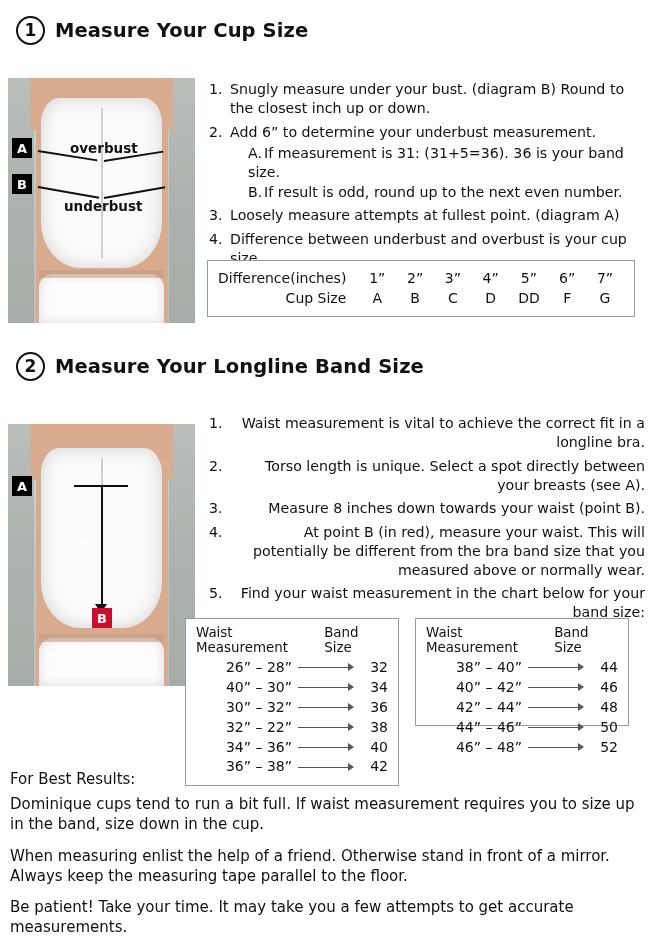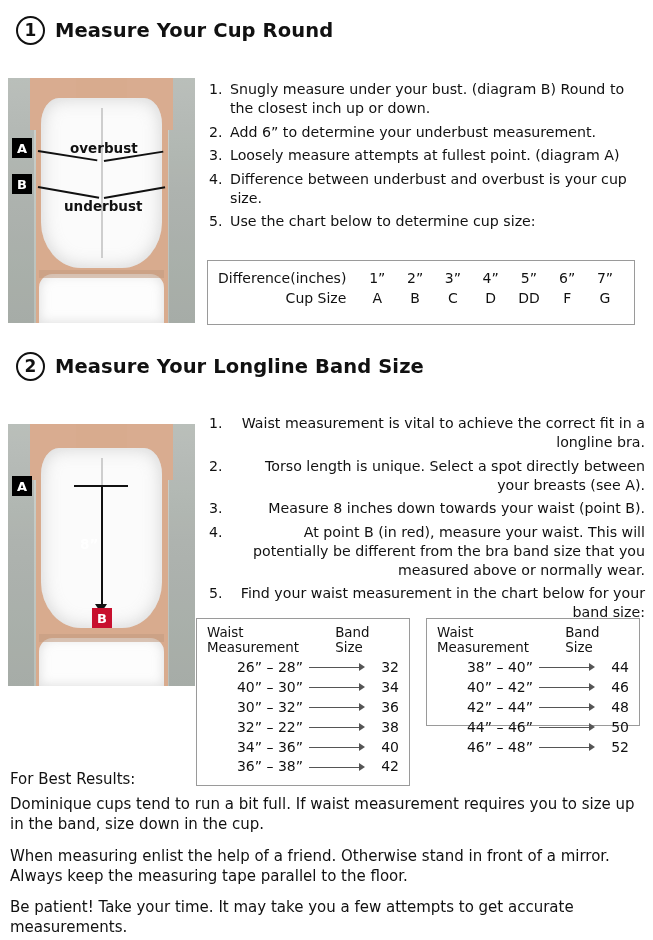--- a/index.html
+++ b/index.html
@@ -111,21 +111,21 @@
     list-style: none;
     font-size: 14.2px;
   }
   ol.instr .sub li { margin-bottom: 1px; }
   ol.instr .sub li .lbl { display: inline-block; width: 16px; }
 
   
   .chart-box {
     border: 1.5px solid #9a9a9a;
     background: #fff;
-    padding: 7px 10px 16px 10px;
+    padding: 7px 10px 8px 10px;
   }
   table.cup {
     border-collapse: collapse;
     font-size: 14px;
     width: 100%;
   }
   table.cup td { padding: 2px 0; white-space: nowrap; }
   table.cup td.rowlabel { text-align: right; padding-right: 12px; font-weight: 400; }
   table.cup td.val { text-align: center; width: 42px; }
 
@@ -188,21 +188,21 @@
     margin-bottom: 11px;
   }
 </style>
 </head>
 <body>
 
 <div class="page">
 
   <div class="section-header" style="position:absolute; left:8px; top:16px;">
     <div class="step-badge">1</div>
-    <div class="section-title">Measure Your Cup Round</div>
+    <div class="section-title">Measure Your Cup Size</div>
   </div>
 
   <div class="photo" style="position:absolute; left:8px; top:78px; width:187px; height:245px;">
     <div class="shadow-l" style="left:0; top:0; width:26px; height:245px;"></div>
     <div class="shadow-r" style="right:0; top:0; width:26px; height:245px;"></div>
 
     <div class="torso" style="top:0; width:132px; height:245px; border-radius:28px 28px 0 0;"></div>
 
     <div class="skin-shoulder-l" style="left:22px; top:0; width:46px; height:52px; border-radius:0 0 30px 0;"></div>
     <div class="skin-shoulder-r" style="right:22px; top:0; width:46px; height:52px; border-radius:0 0 0 30px;"></div>
@@ -225,20 +225,28 @@
 
     <div class="photo-label" style="left:62px; top:62px;">overbust</div>
     <div class="photo-label" style="left:56px; top:120px;">underbust</div>
   </div>
 
   <div class="text-col" style="position:absolute; left:205px; top:80px; width:440px;">
     <ol class="instr">
       <li>Snugly measure under your bust.  (diagram B)  Round to the closest inch up or down.</li>
       <li>
         <span>Add 6” to determine your underbust measurement.</span>
+        <ul class="sub">
+          <li>
+            <span class="lbl">A.</span><span>If measurement is 31: (31+5=36).  36 is your band size.</span>
+          </li>
+          <li>
+            <span class="lbl">B.</span><span>If result is odd, round up to the next even number.</span>
+          </li>
+        </ul>
       </li>
       <li>Loosely measure attempts at fullest point.  (diagram A)</li>
       <li>Difference between underbust and overbust is your cup size.</li>
       <li>Use the chart below to determine cup size:</li>
     </ol>
   </div>
 
   <div class="chart-box" style="position:absolute; left:207px; top:260px; width:428px;">
     <table class="cup">
       <tbody>
@@ -296,21 +304,21 @@
   <div class="text-col" style="position:absolute; left:205px; top:414px; width:440px;text-align:right;">
     <ol class="instr">
       <li>Waist measurement is vital to achieve the correct fit in a longline bra.</li>
       <li>Torso length is unique.  Select a spot directly between your breasts  (see A).</li>
       <li>Measure 8 inches down towards your waist (point B).</li>
       <li>At point B (in red), measure your waist.  This will potentially be different from the bra band size that you measured above or normally wear.</li>
       <li>Find your waist measurement in the chart below for your band size:</li>
     </ol>
   </div>
 
-  <div class="band-charts" style="position:absolute; left:196px; top:618px;">
+  <div class="band-charts" style="position:absolute; left:185px; top:618px;">
 
     <div class="band-box" style="width:214px;">
       <div class="band-head">
         <span>Waist Measurement</span>
         <span>Band Size</span>
       </div>
       <div class="band-row">
         <span class="wm">26” – 28”</span>
         <span class="arrow"></span>
         <span class="bs">32</span>

